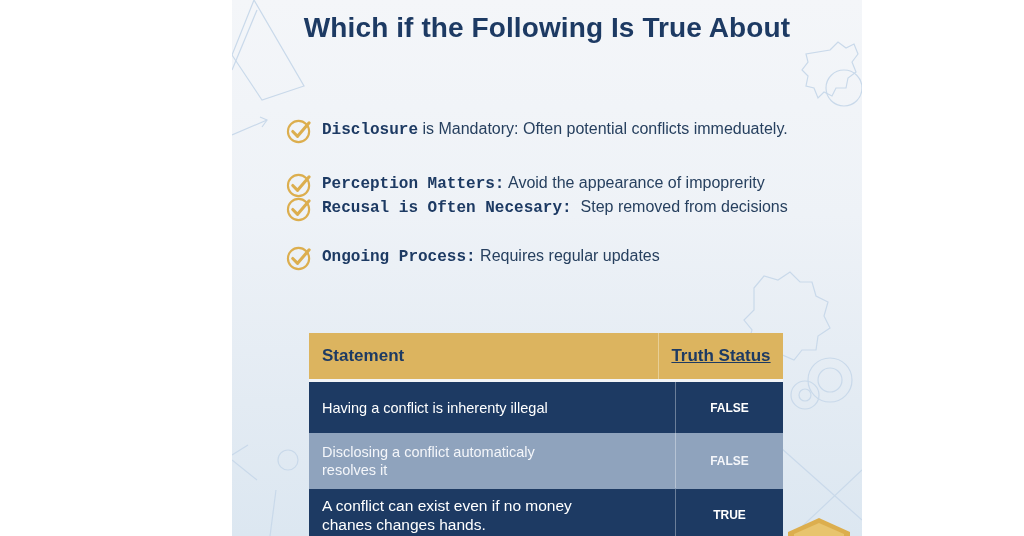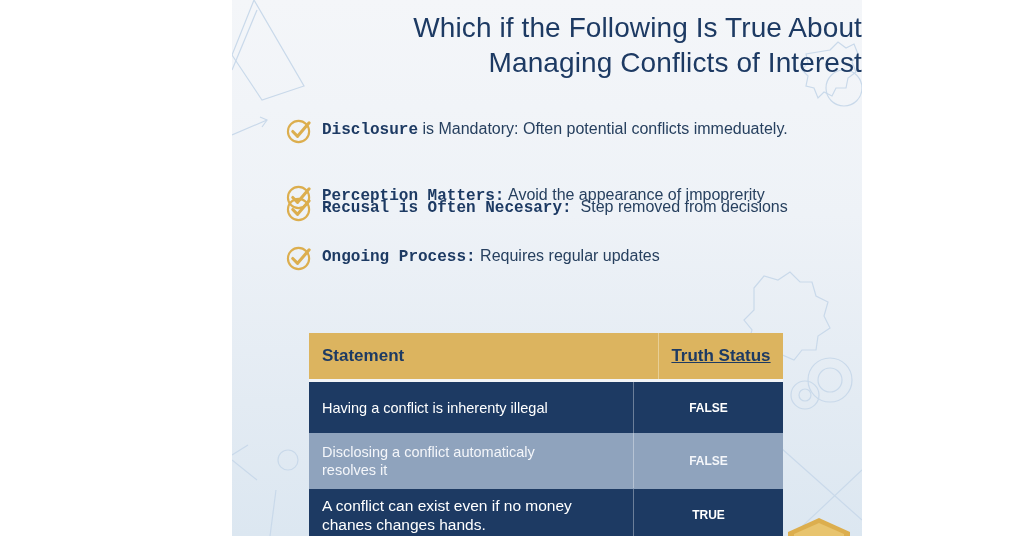--- a/index.html
+++ b/index.html
@@ -10,40 +10,40 @@
       position: relative;
     }
     .canvas {
       position: absolute; left: 232px; top: 0; width: 630px; height: 536px;
       background: linear-gradient(180deg, #f4f6f9 0%, #eef2f7 40%, #e3ebf3 75%, #dce7f1 100%);
       overflow: hidden;
     }
     .deco { position: absolute; left: 0; top: 0; width: 630px; height: 536px; pointer-events: none; }
     .title {
       position: absolute; left: 0; top: 10px; width: 630px;
-      text-align: right; color: #1d3a63; font-weight: normal;
+      text-align: center; color: #1d3a63; font-weight: bold;
       font-size: 28px; line-height: 35px; letter-spacing: 0.1px;
     }
     .bullets { position: absolute; left: 54px; top: 118px; width: 520px; }
     .bullet { position: relative; padding-left: 36px; color: #27405f; font-size: 16px; line-height: 21px; }
     .bullet .check { position: absolute; left: 0; top: 0px; width: 27px; height: 27px; }
     .bullet b { color: #1d3a63; font-family: Liberation Mono, monospace; }
     .b0 { position: absolute; top: 0; }
-    .b1 { position: absolute; top: 66px; }
+    .b1 { position: absolute; top: 54px; }
     .b2 { position: absolute; top: 78px; text-align: center; }
     .b3 { position: absolute; top: 127px; }
     .table {
       position: absolute; left: 77px; top: 333px; width: 474px;
       border-collapse: collapse;
     }
     .thead { display: flex; height: 46px; background: #dcb45f; color: #1d3a63; font-weight: bold; font-size: 17px; border-bottom: 3px solid #f2f4f7; }
     .th-stmt { width: 350px; padding-left: 13px; display: flex; align-items: center; border-right: 1px solid #e8cf96; box-sizing: border-box; }
     .th-status { flex: 1; display: flex; align-items: center; justify-content: center; text-decoration: underline; }
     .row { display: flex; color: #ffffff; font-size: 14.5px; line-height: 18px; }
-    .row .cell-stmt { width: 325px; padding-left: 13px; box-sizing: border-box; display: flex; align-items: center; border-right: 1px solid rgba(255,255,255,0.35); }
+    .row .cell-stmt { width: 367px; padding-left: 13px; box-sizing: border-box; display: flex; align-items: center; border-right: 1px solid rgba(255,255,255,0.35); }
     .row .cell-status { flex: 1; display: flex; align-items: center; justify-content: center; font-weight: bold; font-size: 12px; }
     .r0 { height: 51px; background: #1d3a63; }
     .r1 { height: 55px; background: #8fa3bd; color: #f4f6fa; }
     .r2 { height: 52px; background: #1d3a63; border-top: 1px solid #8fa3bd; }
     .shield { position: absolute; left: 556px; top: 518px; width: 62px; height: 30px; }
   </style>
 </head>
 <body>
 
 <div class="canvas">
@@ -64,21 +64,20 @@
       <circle cx="598" cy="380" r="12"></circle>
       <circle cx="573" cy="395" r="14"></circle>
       <circle cx="573" cy="395" r="6"></circle>
       <line x1="540" y1="440" x2="630" y2="520"></line>
       <line x1="560" y1="536" x2="630" y2="470"></line>
     </g>
   </svg>
 
   <div class="title">
     <div>Which if the Following Is True About</div>
-    <div>Managing Conflicts of Interest</div>
   </div>
 
   <div class="bullets">
     <div class="bullet b0">
       <svg class="check" viewBox="0 0 28 28">
         <circle cx="13" cy="14" r="11" fill="none" stroke="#dcae4e" stroke-width="2.2"></circle>
         <path d="M7,14 l5,5 l12,-14" fill="none" stroke="#dcae4e" stroke-width="3.2" stroke-linecap="round" stroke-linejoin="round"></path>
       </svg>
       <b>Disclosure</b><span> is Mandatory: Often potential conflicts immeduately.</span>
     </div>

